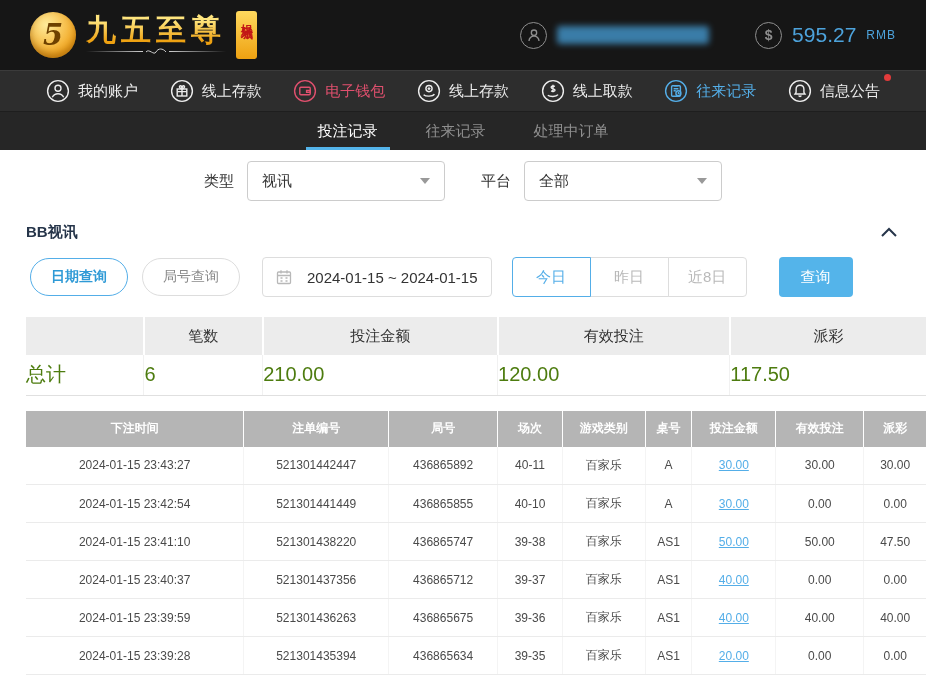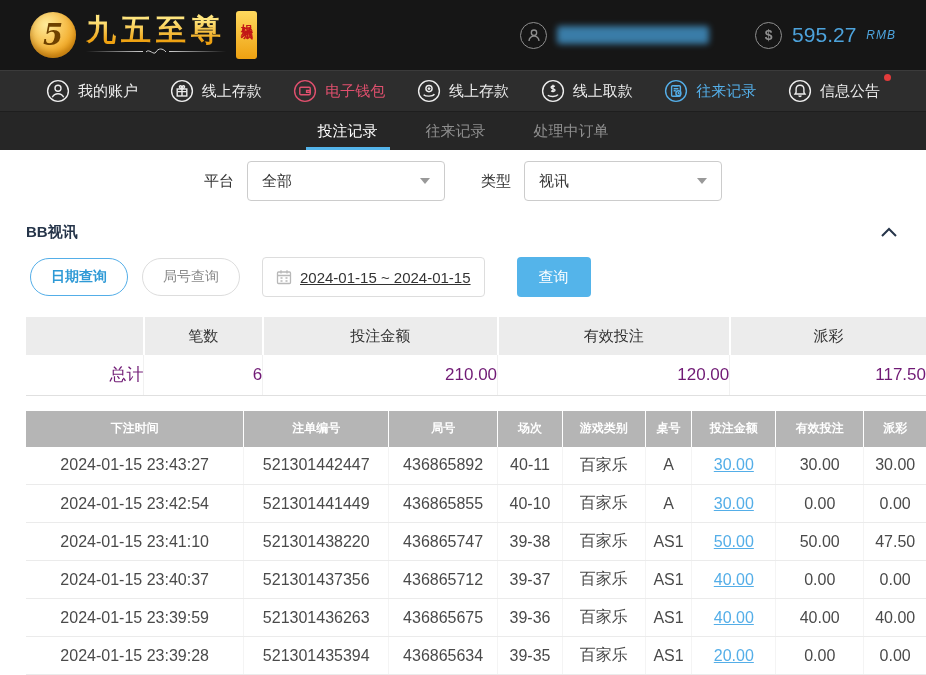--- a/index.html
+++ b/index.html
@@ -25,21 +25,21 @@
   .logo-badge { writing-mode:vertical-rl; text-orientation:upright;
     background:linear-gradient(180deg,#ffd95e,#eea111); color:#c21616; font-weight:bold; font-size:12px;
     padding:4px 2px; border-radius:3px; height:48px; display:flex; align-items:center; letter-spacing:1px; }
   .header-right { margin-left:auto; display:flex; align-items:center; gap:46px; }
   .user-chip { display:flex; align-items:center; gap:10px; }
   .icon-circle { width:27px; height:27px; border-radius:50%; border:1.5px solid #8f8f8f; color:#8f8f8f;
     display:flex; align-items:center; justify-content:center; flex:0 0 auto; }
   .user-blur { width:152px; height:18px; border-radius:3px; background:#3e88b8; filter:blur(3px); opacity:.9; }
   .balance { display:flex; align-items:center; gap:10px; color:#4da3dc; }
   .balance-amount { font-size:21px; }
-  .balance-cur { font-size:12px; letter-spacing:1px;font-style:italic; }
+  .balance-cur { font-size:12px; letter-spacing:1px; }
   .dollar-glyph { font-size:14px; font-weight:bold; line-height:1; }
 
   
   .navbar { height:42px; background:#2d2d2d; border-top:1px solid #3b3b3b; border-bottom:1px solid #1e1e1e;
     display:flex; align-items:center; justify-content:space-between; padding:12px 46px; }
   .nav-item { display:flex; align-items:center; gap:8px; color:#ededed; font-size:15px; cursor:pointer; position:relative; }
   .nav-item svg { width:24px; height:24px; display:block; }
   .nav-item.red { color:#e0506e; }
   .nav-item.active { color:#54aee8; }
   .nav-dot { position:absolute; top:-5px; right:-11px; width:7px; height:7px; background:#e23b3b; border-radius:50%; }
@@ -62,45 +62,45 @@
   .section-head { display:flex; justify-content:space-between; align-items:center; padding:13px 28px 6px 26px; }
   .section-title { font-size:15px; font-weight:bold; color:#26354a; }
   .chevron-up { cursor:pointer; display:flex; }
 
   
   .query-row { display:flex; align-items:center; padding:9px 30px 0; gap:14px; }
   .pill { height:38px; border-radius:19px; display:flex; align-items:center; padding:0 20px; font-size:14px; background:#fff; cursor:pointer; }
   .pill.on { border:1px solid #54aee8; color:#2f9ad6; font-weight:bold; }
   .pill.off { border:1px solid #ddd; color:#8a8a8a; }
   .date-input { height:40px; border:1px solid #ddd; border-radius:4px; background:#fff;
-    display:flex; align-items:center; gap:8px; padding:0 13px; font-size:15px; color:#333; margin-left:8px; cursor:pointer;text-decoration:underline; }
+    display:flex; align-items:center; gap:15px; padding:0 13px; font-size:15px; color:#333; margin-left:8px; cursor:pointer; }
   .seg { display:flex; margin-left:6px; }
   .seg-btn { width:79px; height:40px; display:flex; align-items:center; justify-content:center; font-size:15px;
     border:1px solid #ddd; color:#b9b9b9; background:#fff; margin-left:-1px; cursor:pointer; }
   .seg-btn.first { border-radius:4px 0 0 4px; margin-left:0; }
   .seg-btn.last { border-radius:0 4px 4px 0; }
   .seg-btn.on { border-color:#54aee8; color:#54aee8; position:relative; z-index:2; }
   .search-btn { margin-left:18px; width:74px; height:40px; background:#54b4ea; color:#fff; font-size:15px;
     border:none; border-radius:4px; cursor:pointer; }
 
   
   table { border-collapse:collapse; table-layout:fixed; width:900px; margin-left:26px; }
   .summary-table { margin-top:20px; }
   .summary-table th { background:#ececec; height:38px; font-size:15px; font-weight:normal; color:#333;
     border-right:2px solid #fff; text-align:center; }
   .summary-table th:last-child { border-right:none; }
-  .summary-table td { background:#fff; height:40px; text-align:right; font-size:17px; color:#701a75;
+  .summary-table td { background:#fff; height:40px; text-align:left; font-size:20px; color:#4d7c0f;
     border-bottom:1px solid #e0e0e0; border-right:1px solid #f1f1f1; }
   .summary-table td:last-child { border-right:none; }
 
   .data-table { margin-top:15px; }
   .data-table th { background:#b5b5b5; color:#fff; height:36px; font-size:12px; font-weight:bold;
     border-right:1px solid #fff; text-align:center; }
   .data-table th:last-child { border-right:none; }
-  .data-table td { background:#fff; height:38px; text-align:center; font-size:16px; color:#4a4a4a;
+  .data-table td { background:#fff; height:38px; text-align:center; font-size:12px; color:#4a4a4a;
     border-bottom:1px solid #ebebeb; border-right:1px solid #f4f4f4; }
   .data-table td:last-child { border-right:none; }
   .amount-link { color:#54aee8 !important; text-decoration:underline; cursor:pointer; }
 </style>
 </head>
 <body>
 
 <div class="top-header">
   <div class="logo">
     <div class="logo-mark">5</div>
@@ -202,30 +202,30 @@
 </div>
 
 <div class="tabbar">
   <div class="tab active">投注记录</div>
   <div class="tab">往来记录</div>
   <div class="tab">处理中订单</div>
 </div>
 
 <div class="filter-row">
   <div class="filter-group">
+    <span class="filter-label">类型</span>
+    <div class="select">
+      <span>视讯</span>
+      <span class="caret"></span>
+    </div>
+  </div>
+  <div class="filter-group">
     <span class="filter-label">平台</span>
     <div class="select">
       <span>全部</span>
-      <span class="caret"></span>
-    </div>
-  </div>
-  <div class="filter-group">
-    <span class="filter-label">类型</span>
-    <div class="select">
-      <span>视讯</span>
       <span class="caret"></span>
     </div>
   </div>
 </div>
 
 <div class="section-head">
   <span class="section-title">BB视讯</span>
   <span class="chevron-up">
     <svg width="18" height="11" viewBox="0 0 18 11">
       <path d="M2 9 L9 2 L16 9" stroke="#26354a" stroke-width="2" fill="none"></path>
@@ -235,20 +235,25 @@
 
 <div class="query-row">
   <div class="pill on">日期查询</div>
   <div class="pill off">局号查询</div>
   <div class="date-input">
     <svg width="16" height="16" viewBox="0 0 16 16" fill="none" stroke="#b8b8b8" stroke-width="1.3">
       <rect x="1.5" y="3" width="13" height="11.5" rx="1"></rect>
         <path d="M1.5 6.5h13M5 1.2v3.2M11 1.2v3.2M4.5 9h2M4.5 12h2M9.5 9h2M9.5 12h2"></path>
     </svg>
     <span>2024-01-15 ~ 2024-01-15</span>
+  </div>
+  <div class="seg">
+    <div class="seg-btn first on">今日</div>
+    <div class="seg-btn">昨日</div>
+    <div class="seg-btn last">近8日</div>
   </div>
   <button class="search-btn">查询</button>
 </div>
 
 <table class="summary-table">
   <colgroup>
       <col style="width:13.1%">
       <col style="width:13.2%">
       <col style="width:26.1%">
       <col style="width:25.8%">

